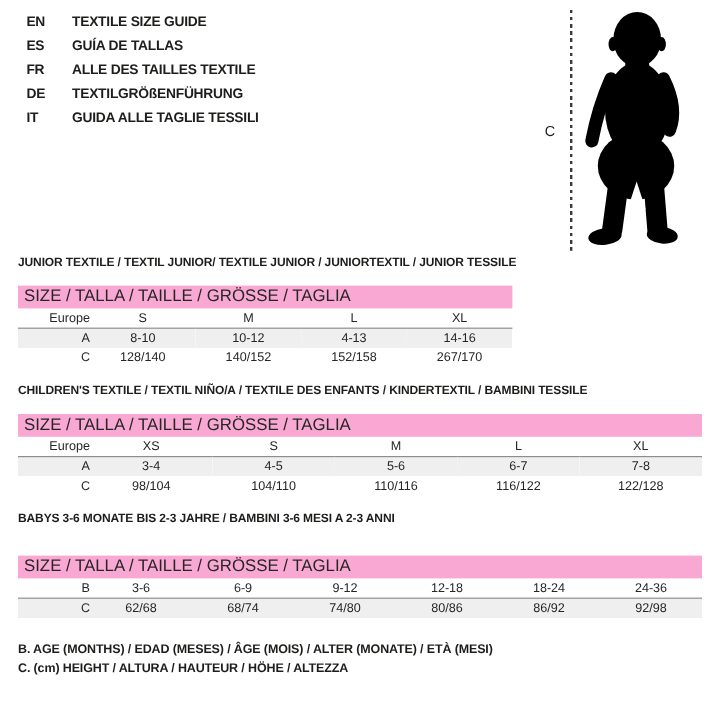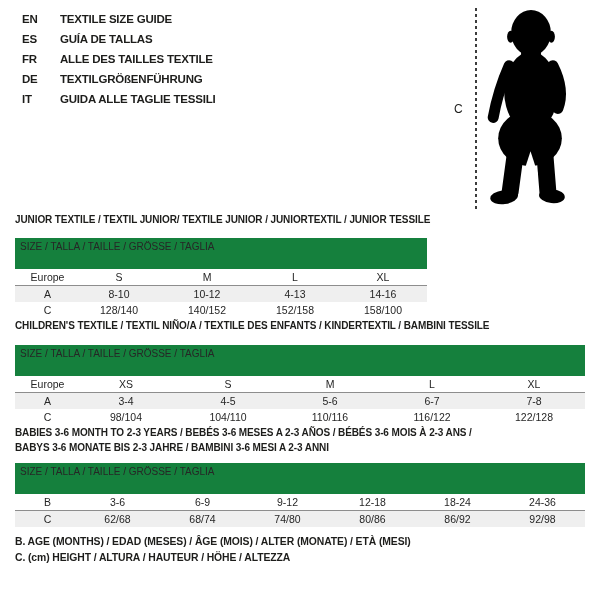--- a/index.html
+++ b/index.html
@@ -27,26 +27,26 @@
   #title1{left:15px;top:214px}
   #title2{left:15px;top:320px}
   #title3{left:15px;top:425px;line-height:15px;white-space:normal;width:580px}
   #title3 .tline{white-space:nowrap}
 
   
   .tablewrap{left:15px}
   #table1{top:238px;width:412px}
   #table2{top:345px;width:570px}
   #table3{top:463px;width:570px}
-  .size-bar{height:31px;line-height:17px;background:#15803d;color:#262626;
-    font-size:10px;padding-left:5px;box-sizing:border-box}
+  .size-bar{height:19px;line-height:17px;background:#f9a8d4;color:#262626;
+    font-size:14px;padding-left:5px;box-sizing:border-box}
   table.sizes{border-collapse:collapse;table-layout:fixed;width:100%}
   table.sizes td{font-size:10.5px;color:#262626;height:16px;line-height:16px;
     padding:0;text-align:center;overflow:hidden;white-space:nowrap}
-  table.sizes td.lbl{text-align:center;padding-left:5px}
+  table.sizes td.lbl{text-align:right;padding-left:5px}
   table.sizes tr.r0 td{border-bottom:1px solid #8d8d8d}
   table.sizes tr.r1 td{background:#efefef}
 
   
   #notes{left:15px;top:534px;font-weight:bold;font-size:10.4px;line-height:16px;letter-spacing:-0.1px}
   .note-line{white-space:nowrap}
 </style>
 </head>
 <body>
 
@@ -121,21 +121,21 @@
           <td>8-10</td>
           <td>10-12</td>
           <td>4-13</td>
           <td>14-16</td>
         </tr>
         <tr class="r2">
           <td class="lbl">C</td>
           <td>128/140</td>
           <td>140/152</td>
           <td>152/158</td>
-          <td>158/100</td>
+          <td>267/170</td>
         </tr>
       </tbody>
   </table>
 </div>
 
 <div class="abs section-title" id="title2">CHILDREN'S TEXTILE / TEXTIL NIÑO/A / TEXTILE DES ENFANTS / KINDERTEXTIL / BAMBINI TESSILE</div>
 <div class="abs tablewrap" id="table2">
   <div class="size-bar">SIZE / TALLA / TAILLE / GRÖSSE / TAGLIA</div>
   <table class="sizes">
       <colgroup>
@@ -169,21 +169,20 @@
           <td>104/110</td>
           <td>110/116</td>
           <td>116/122</td>
           <td>122/128</td>
         </tr>
       </tbody>
   </table>
 </div>
 
 <div class="abs section-title" id="title3">
-  <div class="tline">BABIES 3-6 MONTH TO 2-3 YEARS / BEBÉS 3-6 MESES A 2-3 AÑOS / BÉBÉS 3-6 MOIS À 2-3 ANS /</div>
   <div class="tline">BABYS 3-6 MONATE BIS 2-3 JAHRE / BAMBINI 3-6 MESI A 2-3 ANNI</div>
 </div>
 <div class="abs tablewrap" id="table3">
   <div class="size-bar">SIZE / TALLA / TAILLE / GRÖSSE / TAGLIA</div>
   <table class="sizes">
       <colgroup>
         <col style="width: 60px;">
         <col>
         <col>
         <col>

